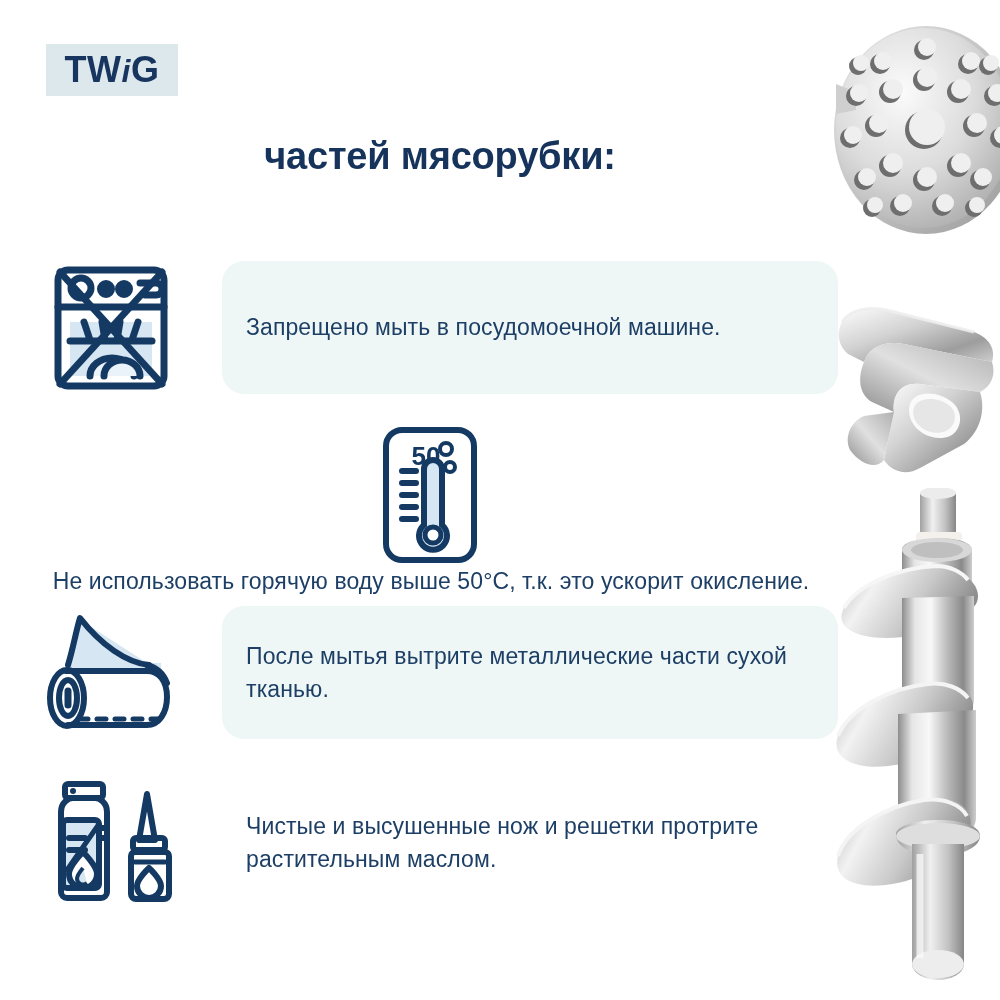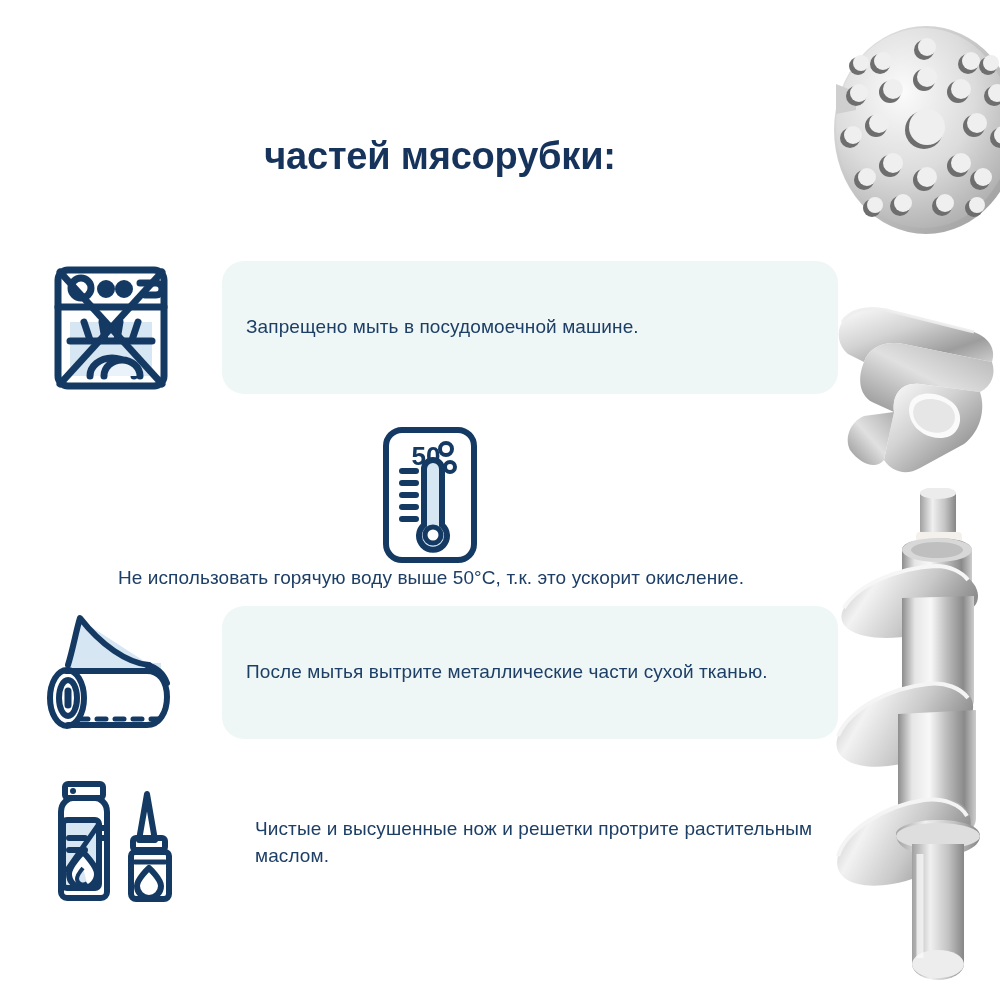--- a/index.html
+++ b/index.html
@@ -31,52 +31,55 @@
     text-align:center;
     font-size:38px;font-weight:bold;color:#16335c;
     line-height:1.28;letter-spacing:-0.2px;
   }
 
   
   .row{position:absolute;left:0;width:860px;display:flex;align-items:center;}
   .row-1{top:255px;height:145px;}
   .row-2{top:425px;height:145px;flex-direction:column;}
   .row-3{top:600px;height:145px;}
-  .row-4{top:770px;height:145px;gap:9px;}
+  .row-4{top:770px;height:145px;}
 
   .icon-cell{
     width:222px;min-width:222px;height:145px;
     display:flex;align-items:center;justify-content:center;
   }
   .panel{
     flex:1;height:133px;border-radius:22px;
     display:flex;align-items:center;
     padding:0 0 0 24px;box-sizing:border-box;
     margin-right:22px;
   }
   .panel.filled{background:#eff7f6;}
   .panel.plain{background:transparent;}
   .panel-text{
-    font-size:19px;color:#1d3f66;line-height:1.42;
+    font-size:23px;color:#1d3f66;line-height:1.42;
     letter-spacing:.1px;
   }
 
   
   .photos{position:absolute;right:0;top:0;width:185px;height:1000px;}
   .photo{position:absolute;}
   .ph-plate{right:-18px;top:22px;width:190px;height:218px;}
   .ph-blade{right:-6px;top:292px;width:182px;height:190px;}
   .ph-auger{right:-8px;top:488px;width:180px;height:500px;}
   svg{display:block;}
 </style>
 </head>
 <body>
 
 <div class="page">
 
+  <div class="logo">
+    <span class="logo-text"><span>TW</span><span class="i">i</span><span>G</span></span>
+  </div>
 
   <div class="heading">
     <div>частей мясорубки:</div>
   </div>
 
   <div class="row row-1">
     <div class="icon-cell">
       <svg width="122" height="132" viewBox="0 0 122 132">
         <g fill="none" stroke="#143a63" stroke-width="7" stroke-linejoin="round" stroke-linecap="round">
           <rect x="8" y="8" width="106" height="116" rx="10"></rect>

